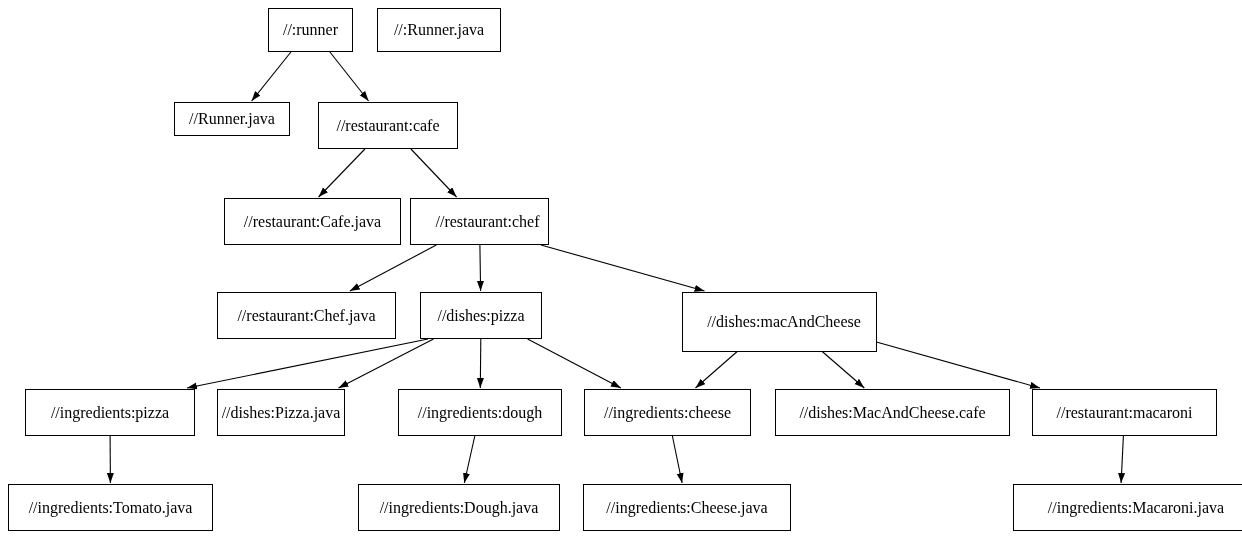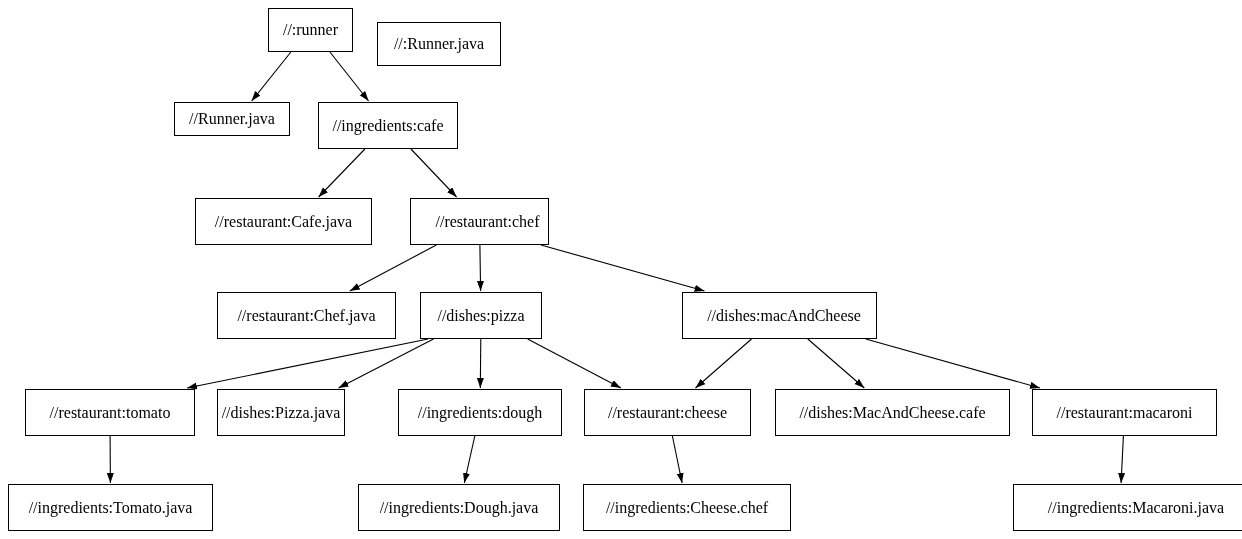--- a/index.html
+++ b/index.html
@@ -50,67 +50,67 @@
       <line x1="865.8" y1="339" x2="1040.0" y2="388" marker-end="url(#arrow)"></line>
       <line x1="110.1" y1="436" x2="110.4" y2="483" marker-end="url(#arrow)"></line>
       <line x1="474.8" y1="436" x2="464.3" y2="483" marker-end="url(#arrow)"></line>
       <line x1="672.4" y1="436" x2="682.1" y2="483" marker-end="url(#arrow)"></line>
       <line x1="1123.4" y1="436" x2="1121.1" y2="483" marker-end="url(#arrow)"></line>
     </svg>
 
 <div class="node" style="left: 268px; top: 8px; width: 85px; height: 44px;">
       <span>//:runner</span>
     </div>
-    <div class="node" style="left: 377px; top: 8px; width: 124px; height: 44px; margin-top: 14px;">
+    <div class="node" style="left: 377px; top: 8px; width: 124px; height: 44px;">
       <span>//:Runner.java</span>
     </div>
     <div class="node" style="left: 174px; top: 102px; width: 116px; height: 34px;">
       <span>//Runner.java</span>
     </div>
     <div class="node" style="left: 318px; top: 102px; width: 140px; height: 47px;">
-      <span>//ingredients:cafe</span>
+      <span>//restaurant:cafe</span>
     </div>
-    <div class="node" style="left: 195px; top: 198px; width: 177px; height: 47px;">
+    <div class="node" style="left: 224px; top: 198px; width: 177px; height: 47px;">
       <span>//restaurant:Cafe.java</span>
     </div>
     <div class="node" style="left: 410px; top: 198px; width: 139px; height: 47px; padding-left: 16px;">
       <span>//restaurant:chef</span>
     </div>
     <div class="node" style="left: 217px; top: 292px; width: 179px; height: 47px;">
       <span>//restaurant:Chef.java</span>
     </div>
     <div class="node" style="left: 420px; top: 292px; width: 122px; height: 47px;">
       <span>//dishes:pizza</span>
     </div>
-    <div class="node" style="left: 682px; top: 292px; width: 195px; height: 47px; padding-left: 9px;">
+    <div class="node" style="left: 682px; top: 292px; width: 195px; height: 60px; padding-left: 9px;">
       <span>//dishes:macAndCheese</span>
     </div>
     <div class="node" style="left: 25px; top: 389px; width: 170px; height: 47px;">
-      <span>//restaurant:tomato</span>
+      <span>//ingredients:pizza</span>
     </div>
     <div class="node" style="left: 217px; top: 389px; width: 128px; height: 47px;">
       <span>//dishes:Pizza.java</span>
     </div>
     <div class="node" style="left: 398px; top: 389px; width: 164px; height: 47px;">
       <span>//ingredients:dough</span>
     </div>
     <div class="node" style="left: 584px; top: 389px; width: 167px; height: 47px;">
-      <span>//restaurant:cheese</span>
+      <span>//ingredients:cheese</span>
     </div>
     <div class="node" style="left: 775px; top: 389px; width: 235px; height: 47px;">
       <span>//dishes:MacAndCheese.cafe</span>
     </div>
     <div class="node" style="left: 1032px; top: 389px; width: 185px; height: 47px;">
       <span>//restaurant:macaroni</span>
     </div>
     <div class="node" style="left: 8px; top: 484px; width: 205px; height: 47px;">
       <span>//ingredients:Tomato.java</span>
     </div>
     <div class="node" style="left: 358px; top: 484px; width: 202px; height: 47px;">
       <span>//ingredients:Dough.java</span>
     </div>
     <div class="node" style="left: 583px; top: 484px; width: 208px; height: 47px;">
-      <span>//ingredients:Cheese.chef</span>
+      <span>//ingredients:Cheese.java</span>
     </div>
     <div class="node" style="left: 1013px; top: 484px; width: 246px; height: 47px;">
       <span>//ingredients:Macaroni.java</span>
     </div>
   </div>
 
 </body></html>

